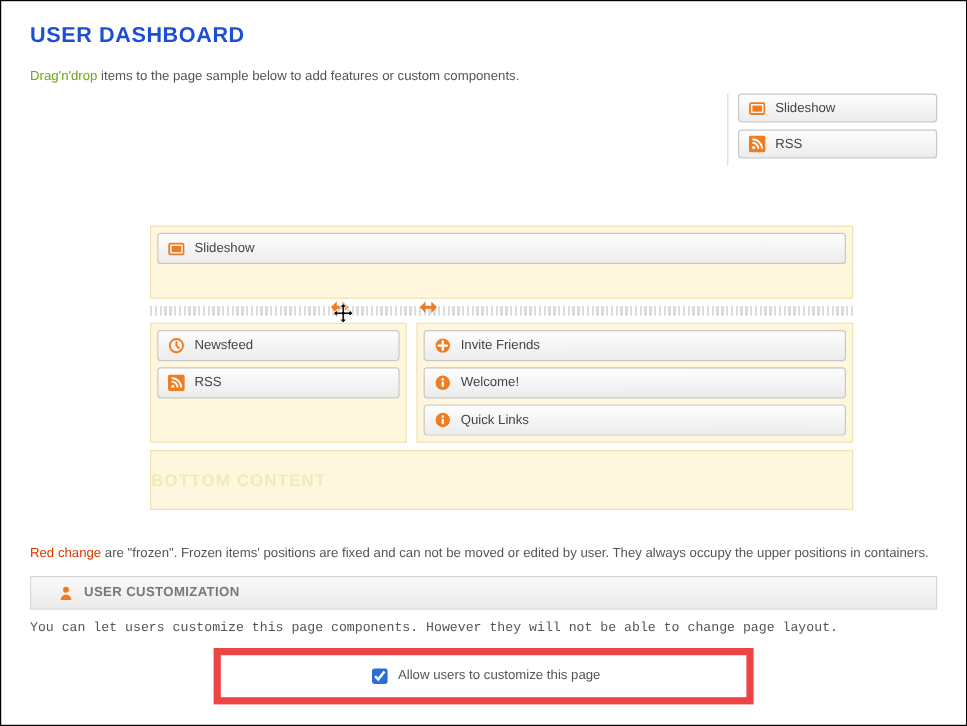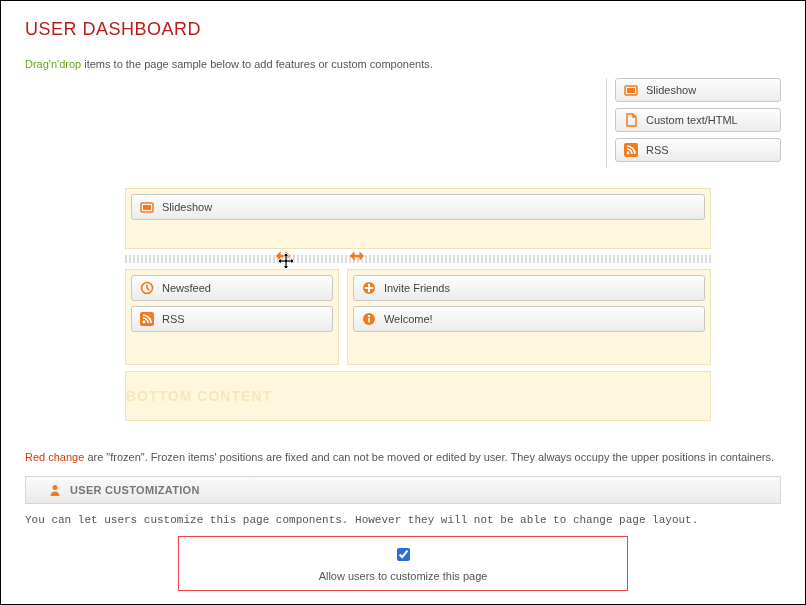--- a/index.html
+++ b/index.html
@@ -13,23 +13,23 @@
   }
   .frame {
     border: 1px solid #000;
     width: 806px;
     height: 605px;
     position: relative;
     padding: 18px 24px 24px 24px;
     overflow: hidden;
   }
   h1.page-title {
-    color: #b91c1c;
+    color: #1d4ed8;
     font-size: 18px;
-    font-weight: normal;
+    font-weight: bold;
     letter-spacing: 0.5px;
     margin: 0 0 18px 0;
   }
   .intro-line { color: #555; margin-bottom: 8px; }
   .green { color: #6aa718; font-weight: normal; }
   .red { color: #d43a00; }
   .palette-area {
     position: relative;
     height: 110px;
   }
@@ -142,28 +142,27 @@
     color:#777;
     font-weight:bold;
     font-size:11px;
     letter-spacing:0.3px;
   }
   .section-header .icon {width:14px;height:14px;margin-right:8px;display:flex;align-items:center;justify-content:center;}
   .subnote { margin:10px 0; color:#555;font-family:Liberation Mono, monospace; }
   .checkbox-row {
     width:450px;
     margin:0 auto;
-    border:1px solid #ef4444;
+    border:6px solid #ef4444;
     padding:8px 16px;
     display:flex;
     align-items:center;
     justify-content:center;
     gap:6px;
     color:#555;
-    flex-direction:column;
   }
   input[type=checkbox]{accent-color:#2a6fd6;}
   svg { display:block; }
 </style>
 </head>
 <body>
 <div class="frame">
 
 <svg width="0" height="0" style="position:absolute">
   <defs>
@@ -215,28 +214,20 @@
 
 <div class="palette-area">
   <div class="palette">
     <div class="widget-btn">
       <span class="icon">
             <svg width="14" height="14">
               <use href="#ic-slideshow"></use>
             </svg>
           </span>
       <span class="label">Slideshow</span>
-    </div>
-    <div class="widget-btn">
-      <span class="icon">
-            <svg width="14" height="14">
-              <use href="#ic-document"></use>
-            </svg>
-          </span>
-      <span class="label">Custom text/HTML</span>
     </div>
     <div class="widget-btn">
       <span class="icon">
             <svg width="14" height="14">
               <use href="#ic-rss"></use>
             </svg>
           </span>
       <span class="label">RSS</span>
     </div>
   </div>
@@ -302,20 +293,28 @@
         <span>Invite Friends</span>
       </div>
       <div class="item">
         <span class="icon">
               <svg width="14" height="14">
                 <use href="#ic-info"></use>
               </svg>
             </span>
         <span>Welcome!</span>
       </div>
+      <div class="item">
+        <span class="icon">
+              <svg width="14" height="14">
+                <use href="#ic-info"></use>
+              </svg>
+            </span>
+        <span>Quick Links</span>
+      </div>
     </div>
   </div>
 
   <div class="bottom-zone">
     <span>BOTTOM CONTENT</span>
   </div>
 
 </div>
 
 <div class="note">

